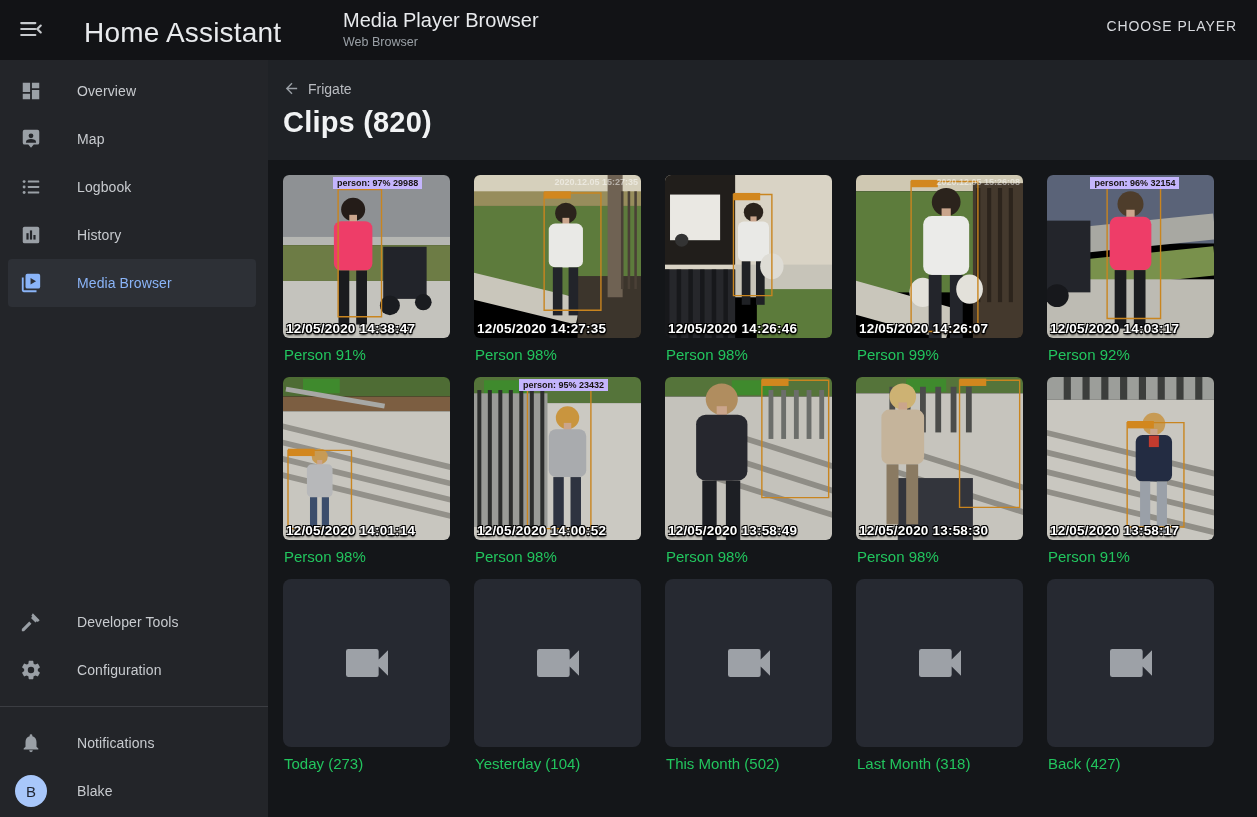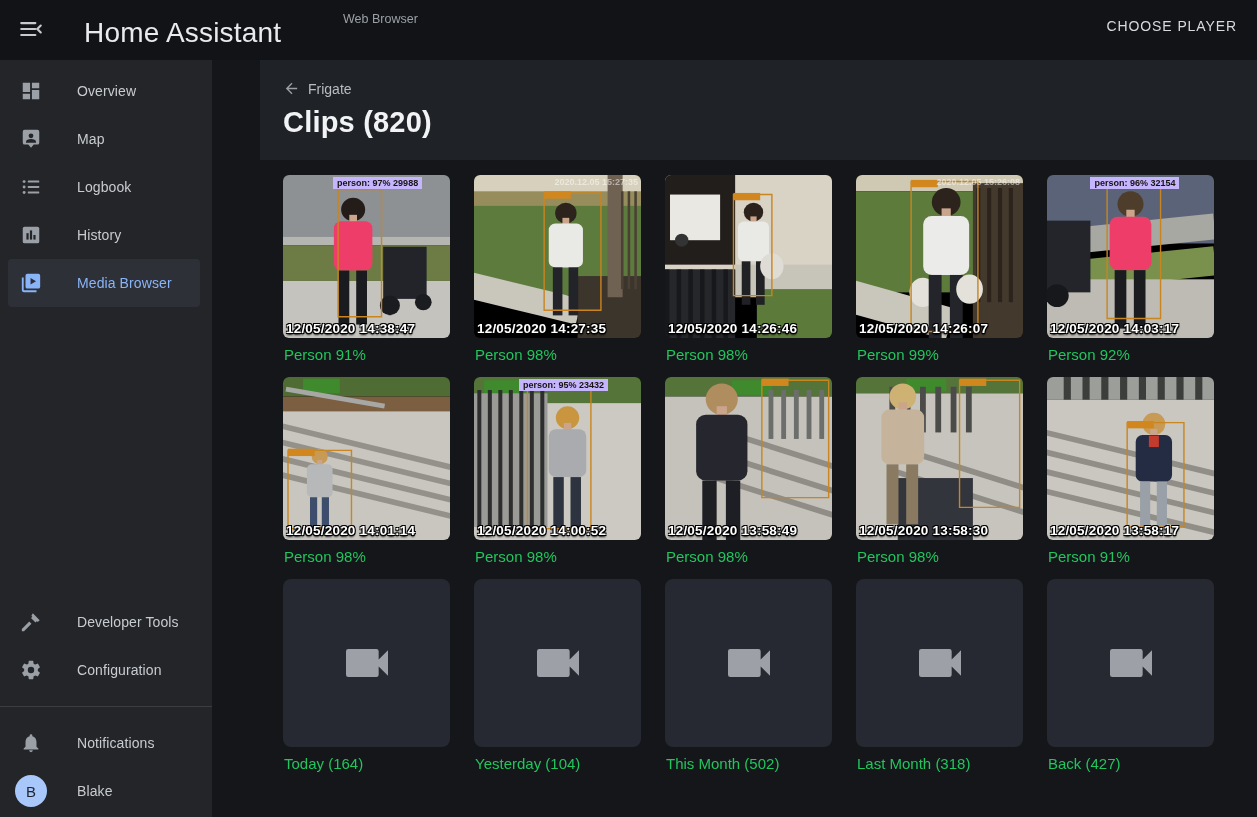--- a/index.html
+++ b/index.html
@@ -16,21 +16,21 @@
                color:#e8eaed; letter-spacing:.2px; }
   .page-titles { position:absolute; left:343px; top:9px; }
   .page-title { font-size:20px; color:#e8eaed; }
   .page-subtitle { font-size:12.5px; color:#9aa0a6; margin-top:3px; }
   .choose-player { position:absolute; right:20px; top:18px; font-size:14px;
                    font-weight:500; letter-spacing:.9px; color:#d8dade;
                    background:none; border:none; cursor:pointer;
                    font-family:inherit; }
 
   
-  .sidebar { position:fixed; top:60px; left:0; width:212px; height:757px;
+  .sidebar { position:fixed; top:60px; left:0; width:268px; height:757px;
              background:#232529; display:flex; flex-direction:column; z-index:20; }
   .nav-top { padding-top:7px; }
   .nav-item { height:48px; display:flex; align-items:center;
               margin:0 12px 0 8px; padding-left:7px; border-radius:4px;
               cursor:pointer; color:#c8cbcf; }
   .nav-item .icon { width:32px; height:24px; display:flex; align-items:center;
                     justify-content:center; color:#9aa0a6; flex:none; }
   .nav-item .icon svg { width:22px; height:22px; }
   .nav-item .label { margin-left:30px; font-size:14px; letter-spacing:.1px; }
   .nav-item.active { background:#2d3036; color:#8ab4f8; }
@@ -81,20 +81,21 @@
 
 <header class="topbar">
   <div class="menu-btn">
     <span><svg viewBox="0 0 24 24">
           <path d="M3 6.5h13M3 12h13M3 17.5h13" stroke="currentColor" stroke-width="2" fill="none" stroke-linecap="round"></path>
           <path d="M21 8.8 17.8 12l3.2 3.2" stroke="currentColor" stroke-width="2" fill="none" stroke-linecap="round"></path>
         </svg></span>
   </div>
   <div class="app-title">Home Assistant</div>
   <div class="page-titles">
+    <div class="page-title">Media Player Browser</div>
     <div class="page-subtitle">Web Browser</div>
   </div>
   <button class="choose-player">CHOOSE PLAYER</button>
 </header>
 
 <nav class="sidebar">
   <div class="nav-top" id="nav-top">
       <div class="nav-item">
     <span class="icon">
           <svg viewBox="0 0 24 24">
@@ -459,21 +460,21 @@
       <div class="ts">12/05/2020 13:58:17</div>
     </div>
     <div class="caption">Person 91%</div>
   </div>
         <div class="cell">
     <div class="folder-card">
       <span class="icon"><svg viewBox="0 0 24 24">
                 <path fill="currentColor" d="M17 10.5V7a1 1 0 0 0-1-1H4a1 1 0 0 0-1 1v10a1 1 0 0 0 1 1h12a1 1 0 0 0 1-1v-3.5l4 4v-11l-4 4z"></path>
               </svg></span>
     </div>
-    <div class="caption">Today (164)</div>
+    <div class="caption">Today (273)</div>
   </div>
         <div class="cell">
     <div class="folder-card">
       <span class="icon"><svg viewBox="0 0 24 24">
                 <path fill="currentColor" d="M17 10.5V7a1 1 0 0 0-1-1H4a1 1 0 0 0-1 1v10a1 1 0 0 0 1 1h12a1 1 0 0 0 1-1v-3.5l4 4v-11l-4 4z"></path>
               </svg></span>
     </div>
     <div class="caption">Yesterday (104)</div>
   </div>
         <div class="cell">

